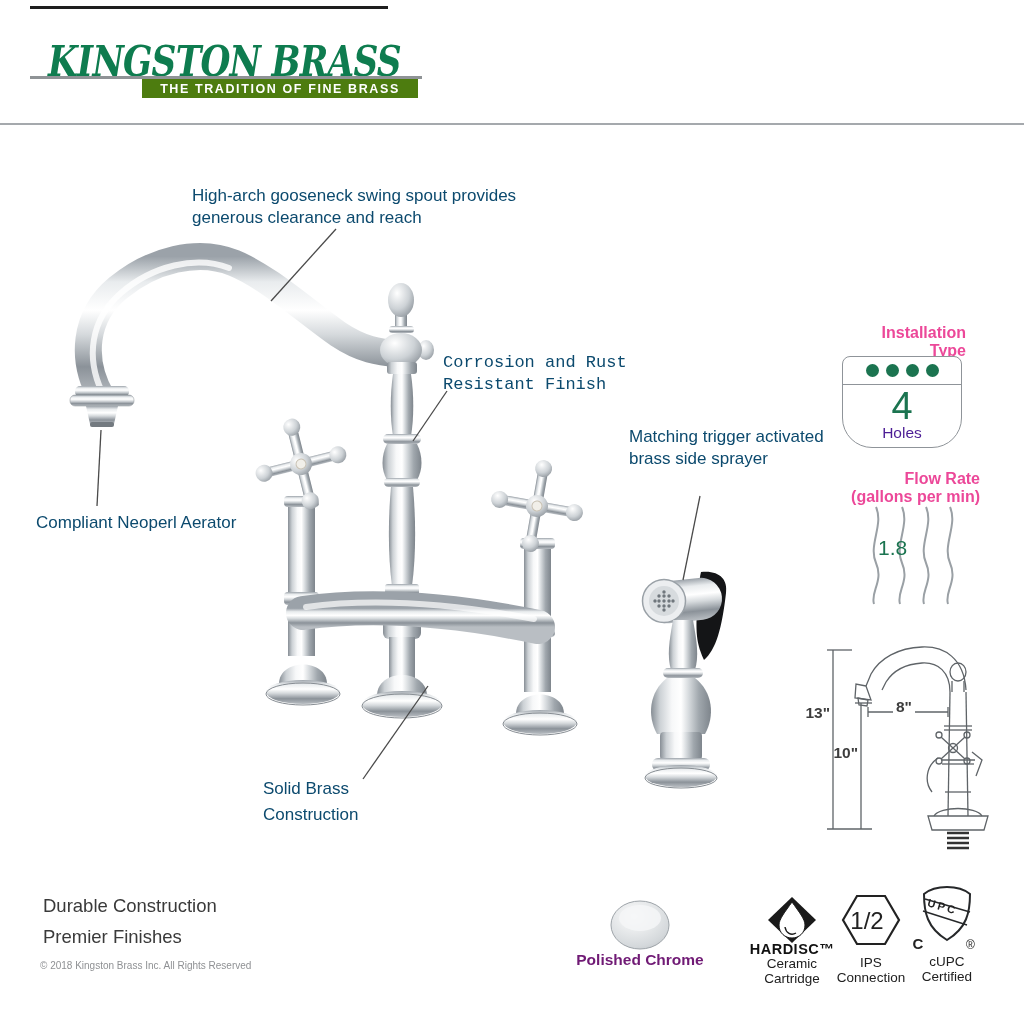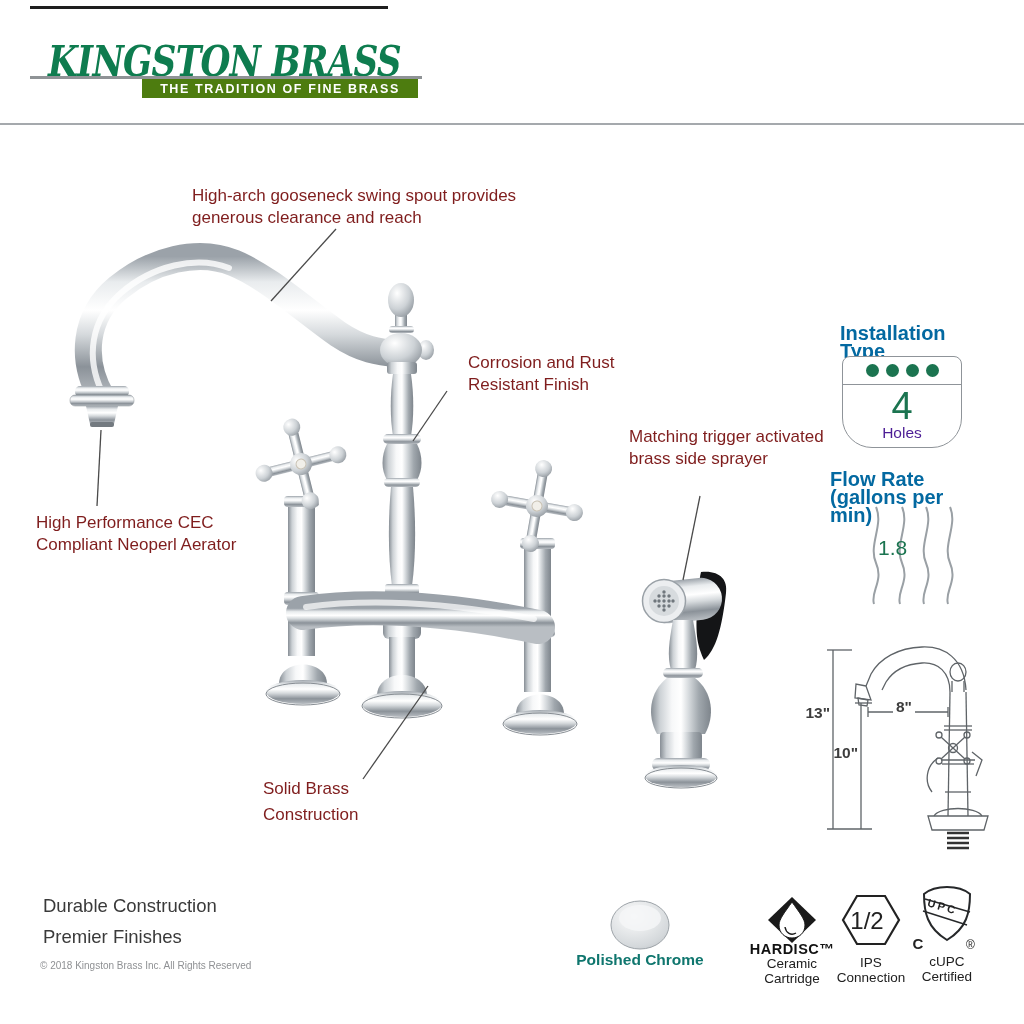--- a/index.html
+++ b/index.html
@@ -12,42 +12,42 @@
   .logo{position:absolute;left:48px;top:36px;font-family:"DejaVu Serif","Liberation Serif",serif;
         font-style:italic;font-weight:bold;font-size:43px;letter-spacing:-1px;color:#0e7c4f;
         transform:scaleX(.80);transform-origin:left top;white-space:nowrap;}
   .logo-underline{position:absolute;left:30px;top:76px;width:392px;height:3px;background:#8f9396;}
   .tagline-bar{position:absolute;left:142px;top:79px;width:276px;height:19px;background:#4d7c0f;
         color:#ffffff;font-size:12.5px;font-weight:bold;letter-spacing:1.6px;
         display:flex;align-items:center;justify-content:center;white-space:nowrap;}
   .header-divider{position:absolute;left:0;top:123px;width:1024px;height:2px;background:#a5a9ad;}
 
   
-  .callout{position:absolute;color:#7f1d1d;font-size:17px;line-height:21.5px;}
-
-  
-  .spec-title{position:absolute;color:#0369a1;font-weight:700;font-size:20px;line-height:18px;text-align:left;}
+  .callout{position:absolute;color:#0c4a6e;font-size:17px;line-height:21.5px;}
+
+  
+  .spec-title{position:absolute;color:#ec4899;font-weight:700;font-size:16px;line-height:18px;text-align:right;}
   .holes-box{position:absolute;left:842px;top:356px;width:120px;height:92px;border:1.5px solid #8f9499;
         border-radius:8px 8px 30px 30px;background:#fff;box-sizing:border-box;}
   .holes-dots{height:27px;border-bottom:1.5px solid #8f9499;display:flex;align-items:center;
         justify-content:center;gap:7px;}
   .holes-dots span{width:13px;height:13px;border-radius:50%;background:#1b7450;display:block;}
   .holes-num{color:#1b7450;font-size:38px;line-height:40px;text-align:center;margin-top:1px;}
   .holes-label{color:#4c1d95;font-size:15.5px;text-align:center;margin-top:-2px;}
   .flow-value{position:absolute;left:878px;top:536px;color:#1b7450;font-size:21px;}
 
   
   .dim{position:absolute;color:#3d3d3d;font-weight:700;font-size:15.5px;}
   .dim-8{background:#ffffff;padding:0 3px;}
 
   
   .feature{position:absolute;color:#3a3a3a;font-size:18.5px;}
   .copyright{position:absolute;color:#8f9194;font-size:10px;}
   .finish-label{position:absolute;left:560px;top:951px;width:160px;text-align:center;
-        color:#0f766e;font-size:15.5px;font-weight:700;}
+        color:#701a75;font-size:15.5px;font-weight:700;}
   .cert-col{position:absolute;width:100px;text-align:center;color:#1e1e1e;}
   .cert-brand{font-size:14.5px;font-weight:bold;letter-spacing:.5px;color:#111;}
   .cert-line{font-size:13.5px;line-height:14.5px;color:#202020;}
   .half-value{position:absolute;left:846px;top:907px;width:42px;text-align:center;
         color:#222;font-size:24px;}
   .upc-band{position:absolute;left:927px;top:902px;width:42px;color:#222;font-size:11px;
         font-weight:bold;letter-spacing:2.5px;transform:rotate(16deg);}
   .upc-prefix{position:absolute;left:910px;top:935px;width:16px;color:#222;font-size:15px;font-weight:700;text-align:center;}
   .upc-suffix{position:absolute;left:966px;top:938px;color:#222;font-size:12px;}
 </style>
@@ -274,30 +274,29 @@
       <path d="M 924 894 C 930 889 938 887 947 887 C 956 887 964 889 970 894 C 970 912 967 928 947 940 C 927 928 924 912 924 894 Z" fill="#ffffff" stroke="#26282a" stroke-width="2"></path>
       <line x1="925" y1="899" x2="970" y2="912" stroke="#26282a" stroke-width="1.4"></line>
       <line x1="923" y1="911" x2="967" y2="925" stroke="#26282a" stroke-width="1.4"></line>
     </g>
   </svg>
 
   <div class="callout" style="left:192px;top:185px;">
     <div>High-arch gooseneck swing spout provides</div>
     <div>generous clearance and reach</div>
   </div>
-  <div class="callout" style="left:468px;top:352px;">
+  <div class="callout" style="left:443px;top:352px;font-family:Liberation Mono, monospace;">
     <div>Corrosion and Rust</div>
     <div>Resistant Finish</div>
   </div>
   <div class="callout" style="left:629px;top:426px;">
     <div>Matching trigger activated</div>
     <div>brass side sprayer</div>
   </div>
   <div class="callout" style="left:36px;top:512px;">
-    <div>High Performance CEC</div>
     <div>Compliant Neoperl Aerator</div>
   </div>
   <div class="callout" style="left:263px;top:776px;line-height:26px;">
     <div>Solid Brass</div>
     <div>Construction</div>
   </div>
 
   <div class="spec-title" style="left:840px;top:324px;width:126px;">
     <div>Installation</div>
     <div>Type</div>

